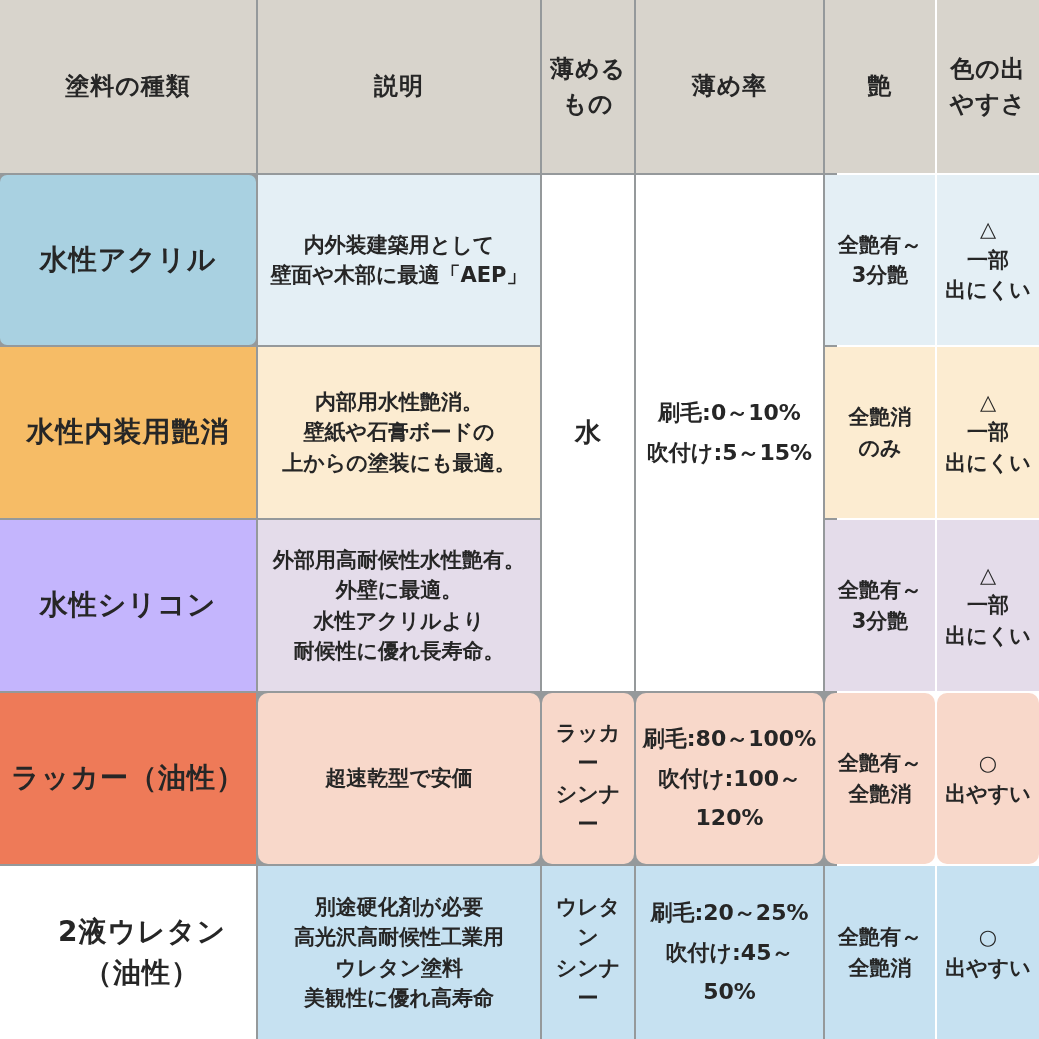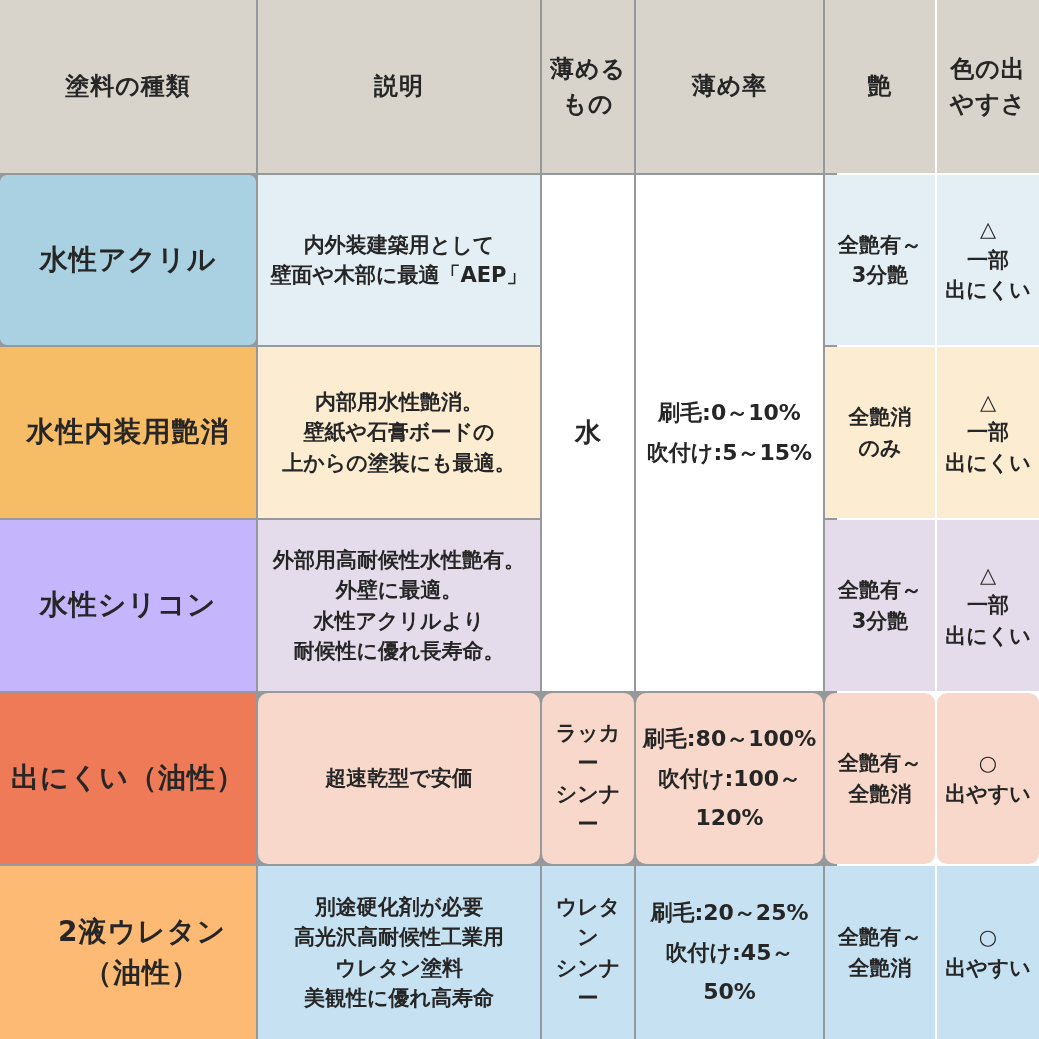--- a/index.html
+++ b/index.html
@@ -35,21 +35,21 @@
   .white { background: #ffffff; }
 
   .n1 { background: #a9d1e1; border-radius: 7px; }
   .t1 { background: #e4eff5; }
   .n2 { background: #f6bc66; }
   .t2 { background: #fcecd1; }
   .n3 { background: #c4b5fd; }
   .t3 { background: #e4dcea; }
   .n4 { background: #ee7a58; }
   .t4 { background: #f8d8ca; border-radius: 10px; }
-  .n5 { background: #fdba74; padding-left: 32px; }
+  .n5 { background: #ffffff; padding-left: 32px; }
   .t5 { background: #c6e1f1; }
 
   .merge-thinner { grid-column: 3; grid-row: 2 / span 3; font-size: 26px; }
   .merge-ratio   { grid-column: 4; grid-row: 2 / span 3; }
 </style>
 </head>
 <body>
 
 <div class="paint-table">
 
@@ -88,21 +88,21 @@
   <div class="cell desc t3">外部用高耐候性水性艶有。
 外壁に最適。
 水性アクリルより
 耐候性に優れ長寿命。</div>
   <div class="cell small t3">全艶有～
 3分艶</div>
   <div class="cell small t3">△
 一部
 出にくい</div>
 
-  <div class="cell name n4">出にくい（油性）</div>
+  <div class="cell name n4">ラッカー（油性）</div>
   <div class="cell desc t4">超速乾型で安価</div>
   <div class="cell small t4">ラッカー
 シンナー</div>
   <div class="cell rate t4">刷毛:80～100%
 吹付け:100～120%</div>
   <div class="cell small t4">全艶有～
 全艶消</div>
   <div class="cell small t4">○
 出やすい</div>
 

